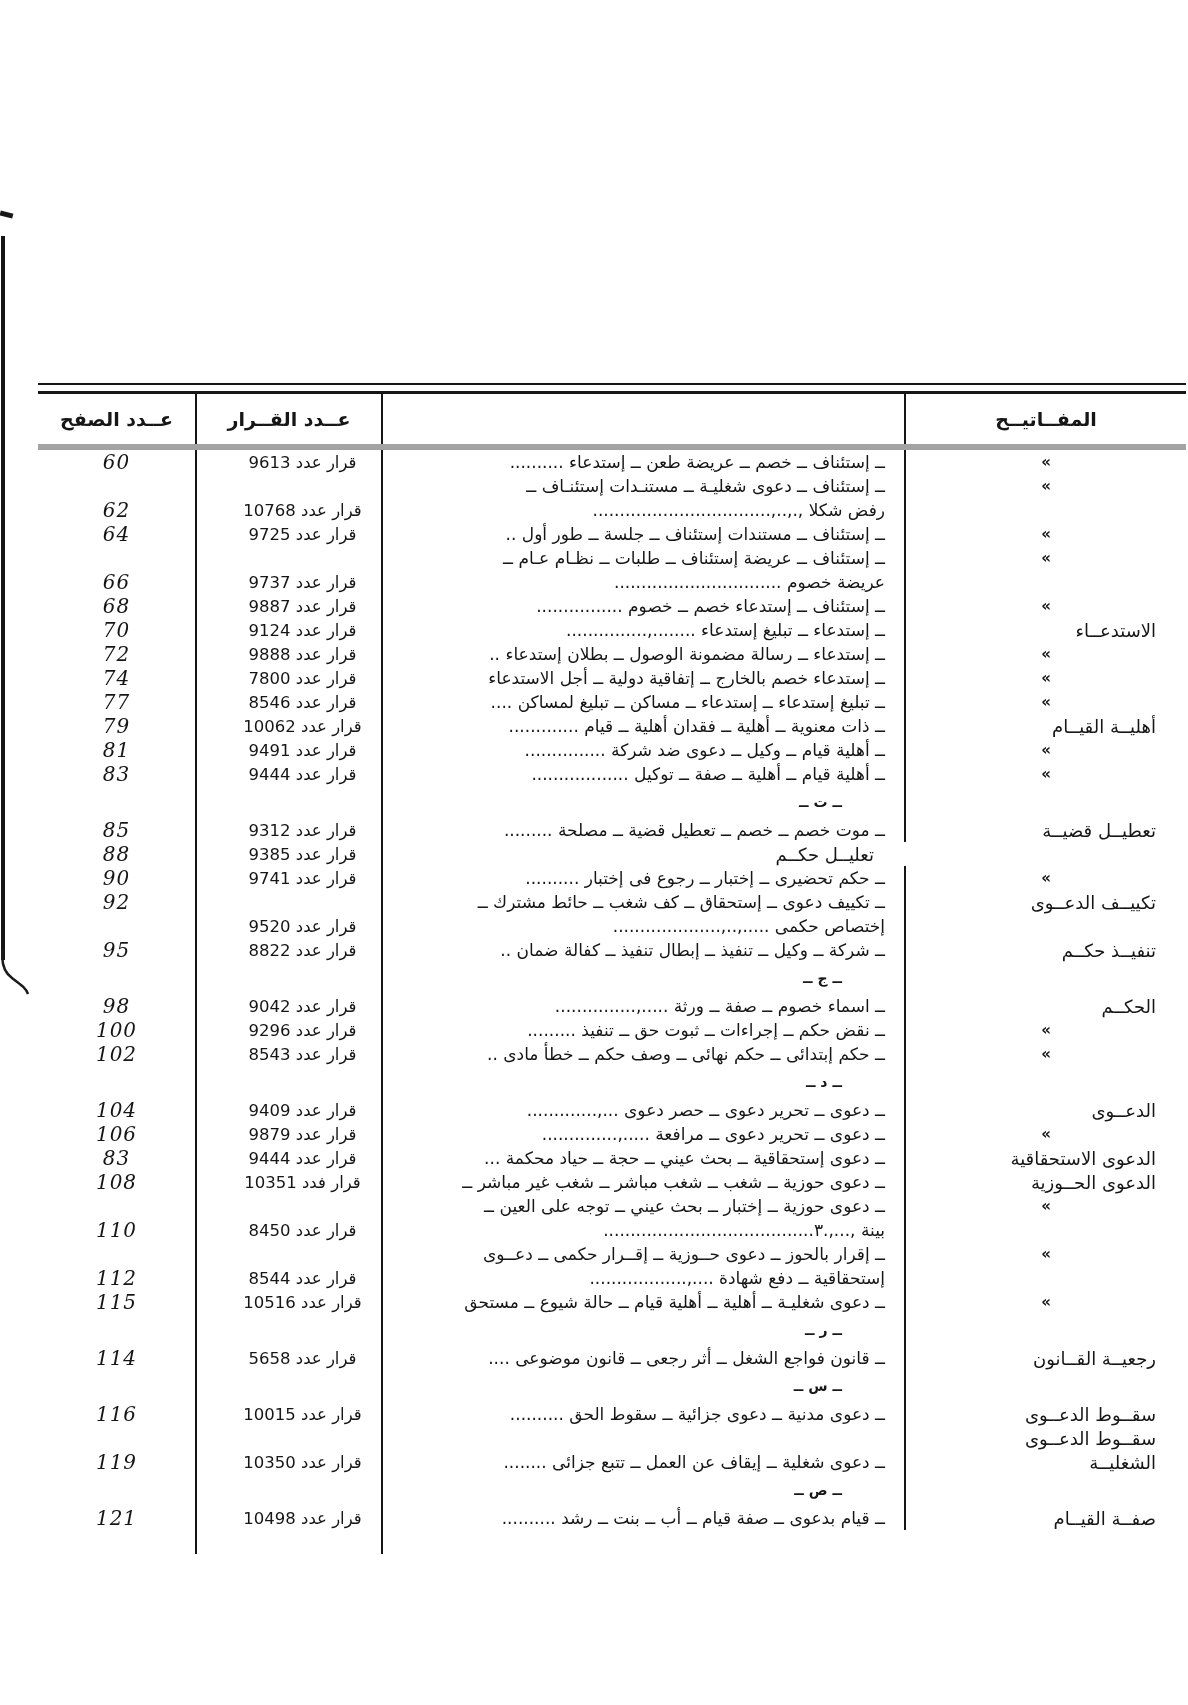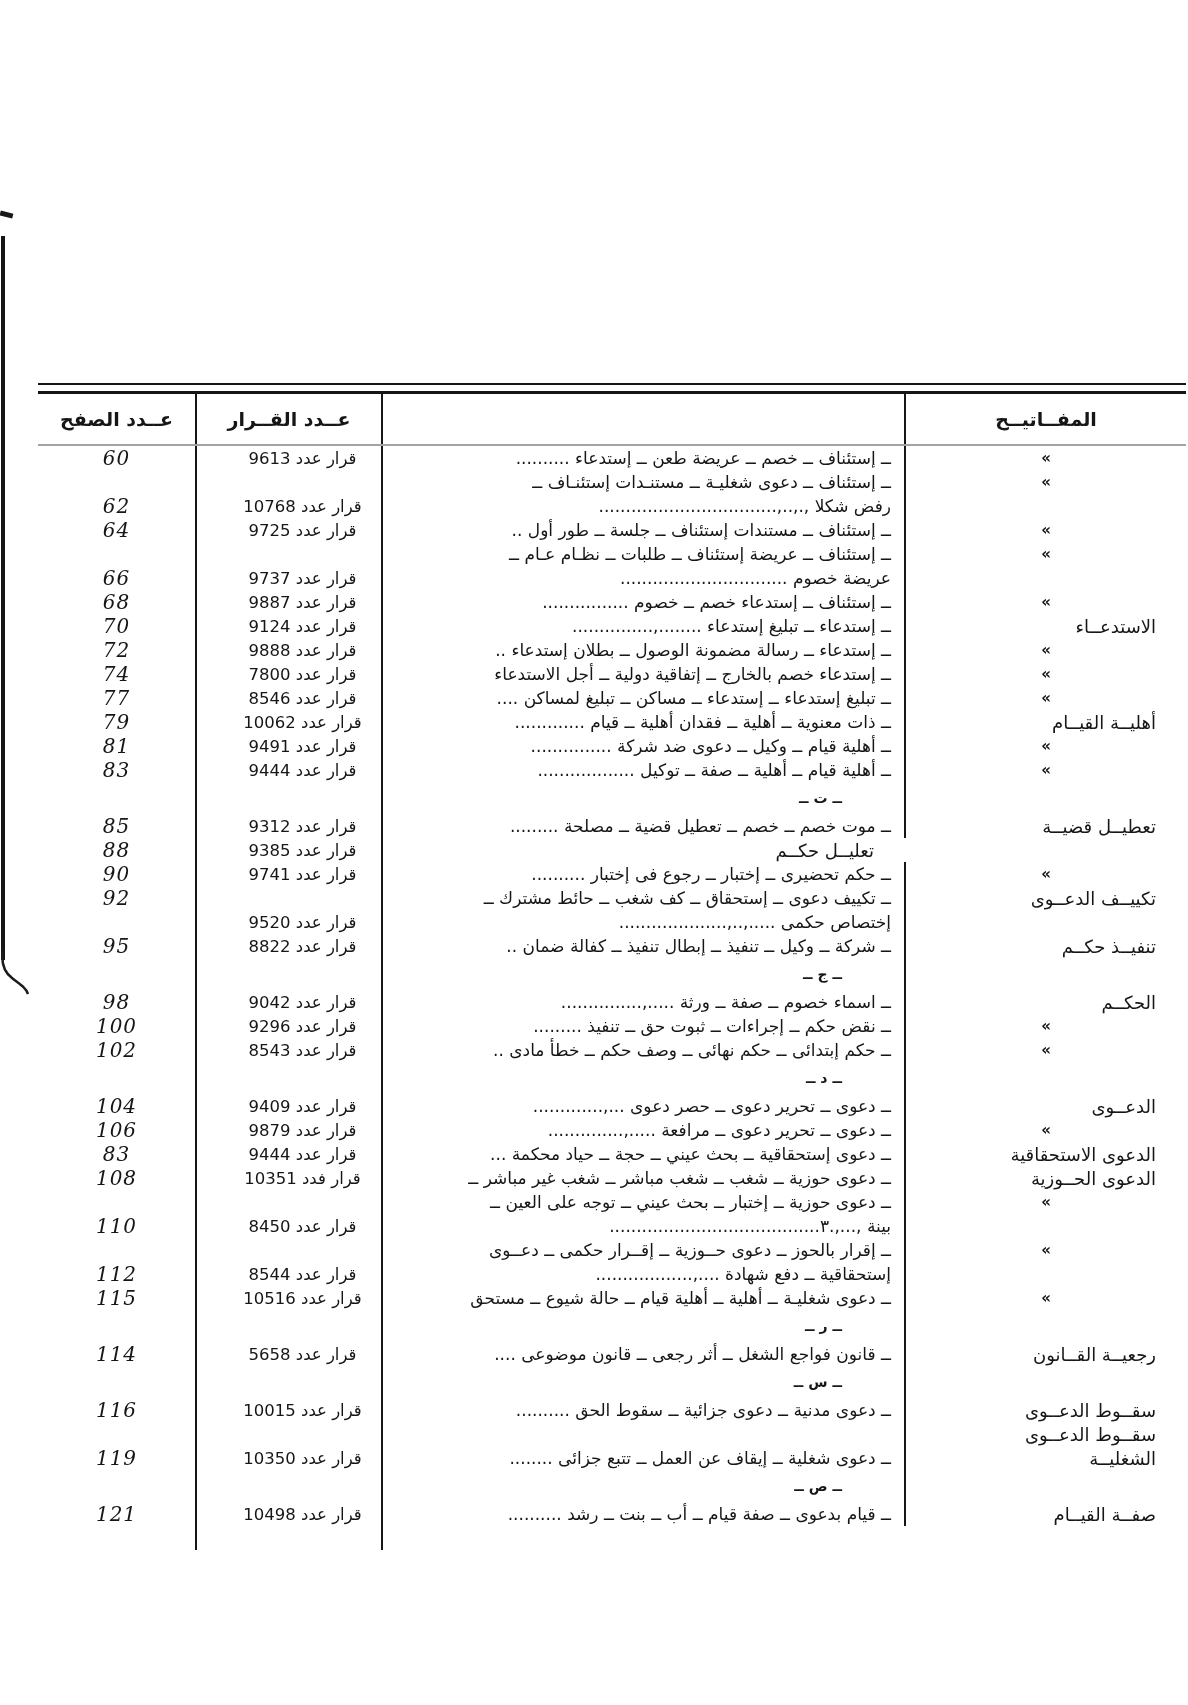--- a/index.html
+++ b/index.html
@@ -13,31 +13,31 @@
 
   
   .edge-tick{position:absolute;left:0;top:212px;width:13px;height:5px;background:#181818;transform:rotate(14deg);}
   .edge-vline{position:absolute;left:1px;top:236px;width:4px;height:724px;background:#151515;}
   .edge-hook{position:absolute;left:0;top:948px;width:30px;height:48px;}
 
   
   .idx-table{position:absolute;left:38px;top:383px;width:1148px;}
   .top-rule{height:6px;border-top:2px solid #161616;border-bottom:3px solid #161616;}
   .grid{display:grid;grid-template-columns:157px 186px 523px 282px;}
-  .grid-head{border-bottom:2px solid #a3a3a3;height:50px;}
+  .grid-head{border-bottom:6px solid #a3a3a3;height:50px;}
   .grid-head > div, .row > div{height:100%;display:flex;align-items:center;box-sizing:border-box;}
   .hc{font-weight:bold;font-size:19px;direction:rtl;justify-content:center;letter-spacing:.5px;}
   .bl{border-left:2px solid #161616;}
 
   .row{min-height:24px;}
   .row.divider{min-height:32px;}
   .row.keyonly{min-height:24px;}
   .c-page{justify-content:center;font-size:20px;letter-spacing:1px;font-family:"DejaVu Serif",serif;font-style:italic;}
   .c-dec{justify-content:center;direction:rtl;font-size:16.5px;white-space:nowrap;padding-left:27px;}
-  .c-text{direction:rtl;justify-content:flex-start;padding-right:13px;font-size:17px;white-space:nowrap;overflow:hidden;}
+  .c-text{direction:rtl;justify-content:flex-start;padding-right:19px;font-size:17px;white-space:nowrap;overflow:hidden;}
   .c-text.divider-text{font-weight:bold;padding-right:62px;font-size:14px;}
   .c-keys{direction:rtl;justify-content:flex-start;padding-right:30px;font-weight:normal;font-size:18px;white-space:nowrap;overflow:hidden;}
   .c-keys.ditto{justify-content:center;padding-right:0;font-size:15px;font-weight:bold;}
   .tail .c-keys{border-left:none;}
 </style>
 </head>
 <body>
 
 <div class="sheet">
 

